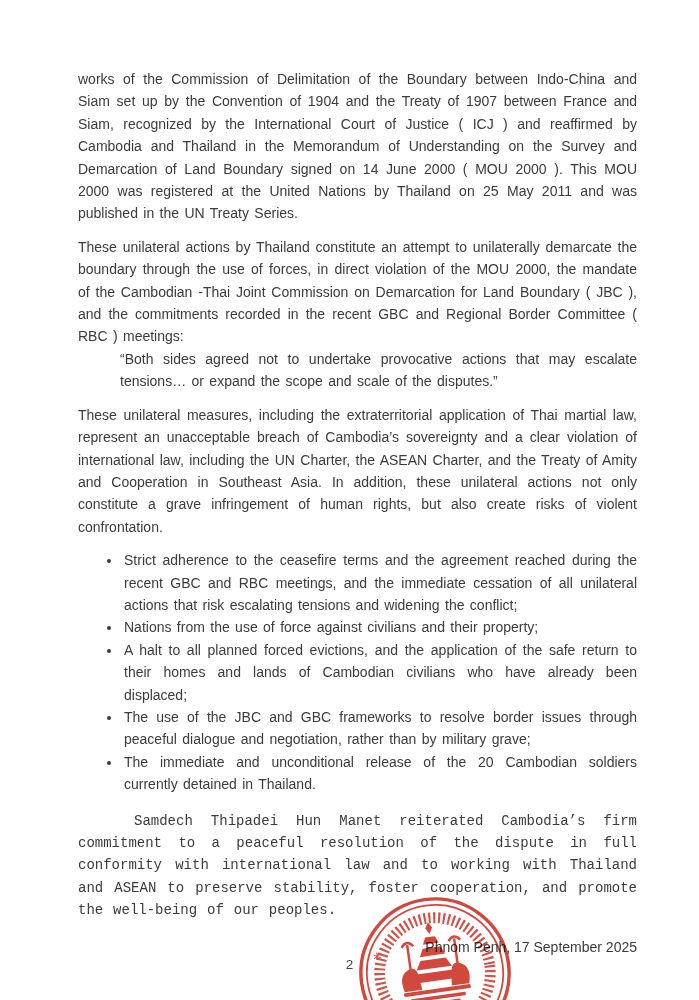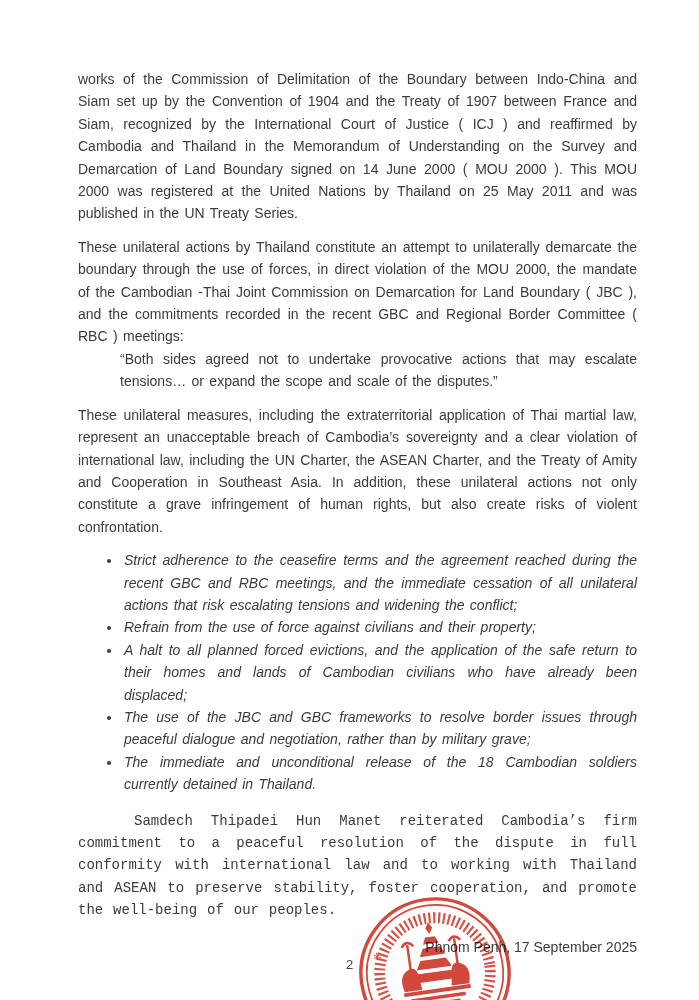--- a/index.html
+++ b/index.html
@@ -29,21 +29,20 @@
   .quote{
     margin:0 0 11px 0;
     padding-left:42px;
     text-align:justify;
     word-spacing:1.5px;
   }
   ul.demands{
     margin:0 0 14px 0;
     padding-left:44px;
     list-style:disc;
-    font-style:italic;
   }
   ul.demands li{
     padding-left:2px;
     text-align:justify;
     word-spacing:1.5px;
   }
   p.closing{
     margin:0;
     text-indent:56px;
     text-align:justify;
@@ -88,24 +87,24 @@
 
     <p class="body-par no-bottom">These unilateral actions by Thailand constitute an attempt to unilaterally demarcate the boundary through the use of forces, in direct violation of the MOU 2000, the mandate of the Cambodian -Thai Joint Commission on Demarcation for Land Boundary ( JBC ), and the commitments recorded in the recent GBC and Regional Border Committee ( RBC ) meetings:</p>
 
     <p class="quote">“Both sides agreed not to undertake provocative actions that may escalate tensions… or expand the scope and scale of the disputes.”</p>
 
     <p class="body-par">These unilateral measures, including the extraterritorial application of Thai martial law, represent an unacceptable breach of Cambodia’s sovereignty and a clear violation of international law, including the UN Charter, the ASEAN Charter, and the Treaty of Amity and Cooperation in Southeast Asia. In addition, these unilateral actions not only constitute a grave infringement of human rights, but also create risks of violent confrontation.</p>
 
 
     <ul class="demands">
       <li>Strict adherence to the ceasefire terms and the agreement reached during the recent GBC and RBC meetings, and  the immediate cessation of all unilateral actions that risk escalating tensions and widening the conflict;</li>
-      <li>Refrain from the use of force against civilians and their property;</li>
+      <li>Nations from the use of force against civilians and their property;</li>
       <li>A halt to all planned forced evictions, and the application of the safe return to their homes and lands of Cambodian civilians who have already been displaced;</li>
       <li>The use of the JBC and GBC frameworks to resolve border issues through peaceful dialogue and negotiation, rather than by military grave;</li>
-      <li>The immediate and unconditional release of the 18 Cambodian soldiers currently detained in Thailand.</li>
+      <li>The immediate and unconditional release of the 20 Cambodian soldiers currently detained in Thailand.</li>
     </ul>
 
     <p class="closing">Samdech Thipadei Hun Manet reiterated Cambodia’s firm commitment to a peaceful resolution of the dispute in full conformity with international law and to working with Thailand and ASEAN to preserve stability, foster cooperation, and promote the well-being of our peoples.</p>
 
     <div class="sig-block">
       <div class="dateline">Phnom Penh, 17 September 2025</div>
 
       <svg class="stamp" viewBox="0 0 160 160" xmlns="http://www.w3.org/2000/svg" aria-hidden="true">
         <g fill="none" stroke="#cf382c">
           <circle cx="80" cy="80" r="75" stroke-width="3.5"></circle>

